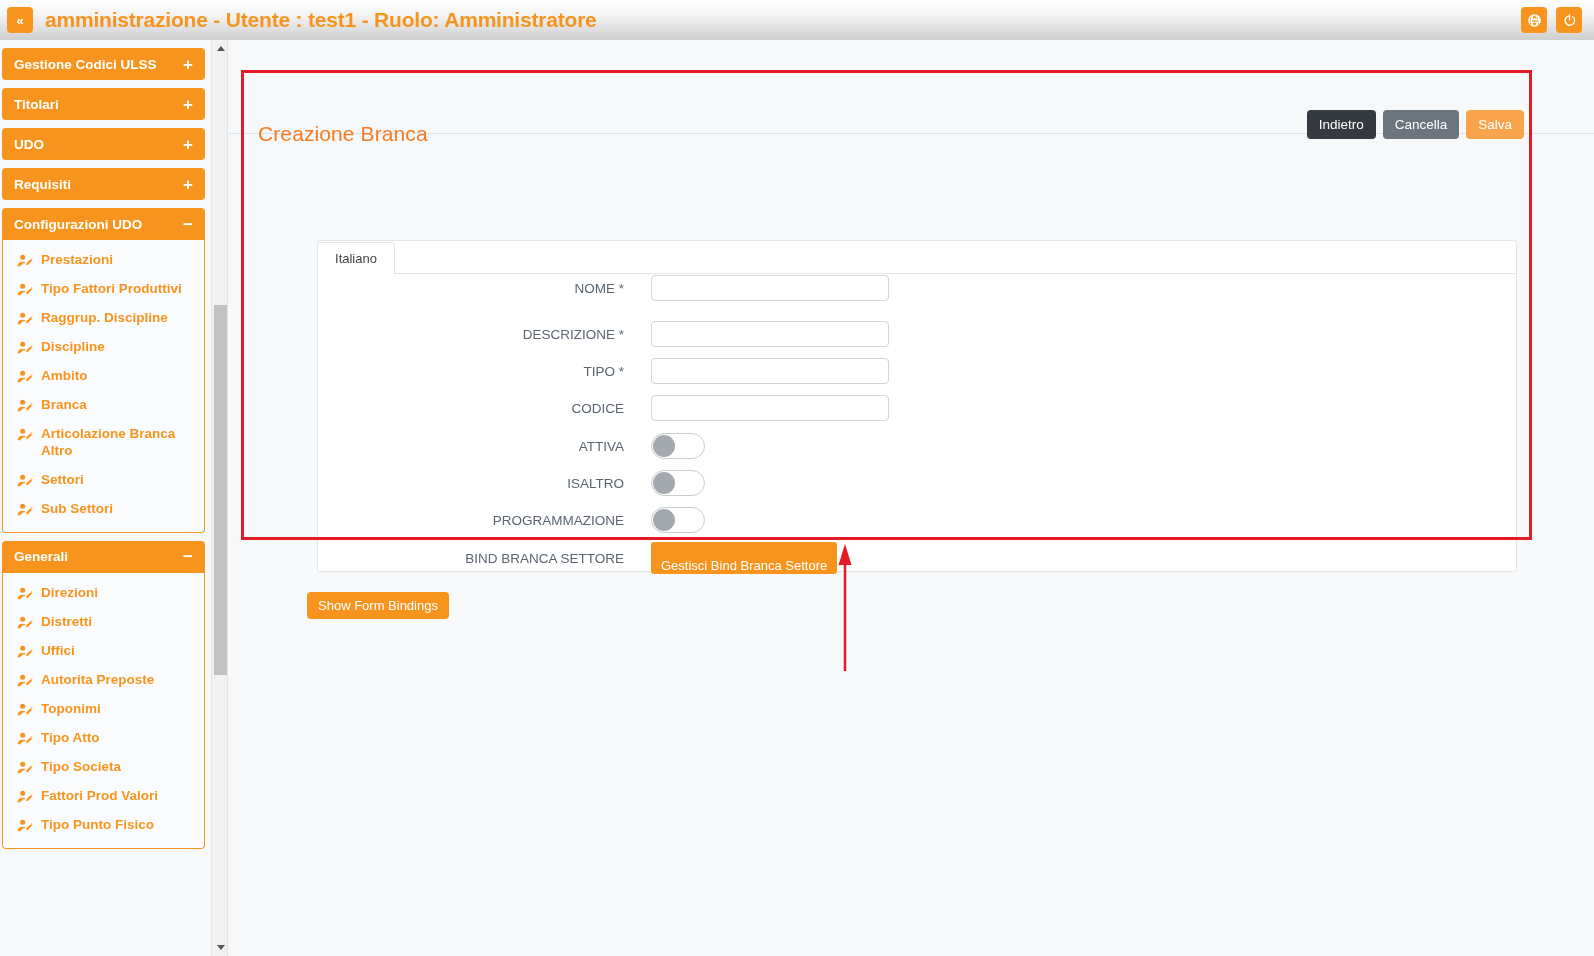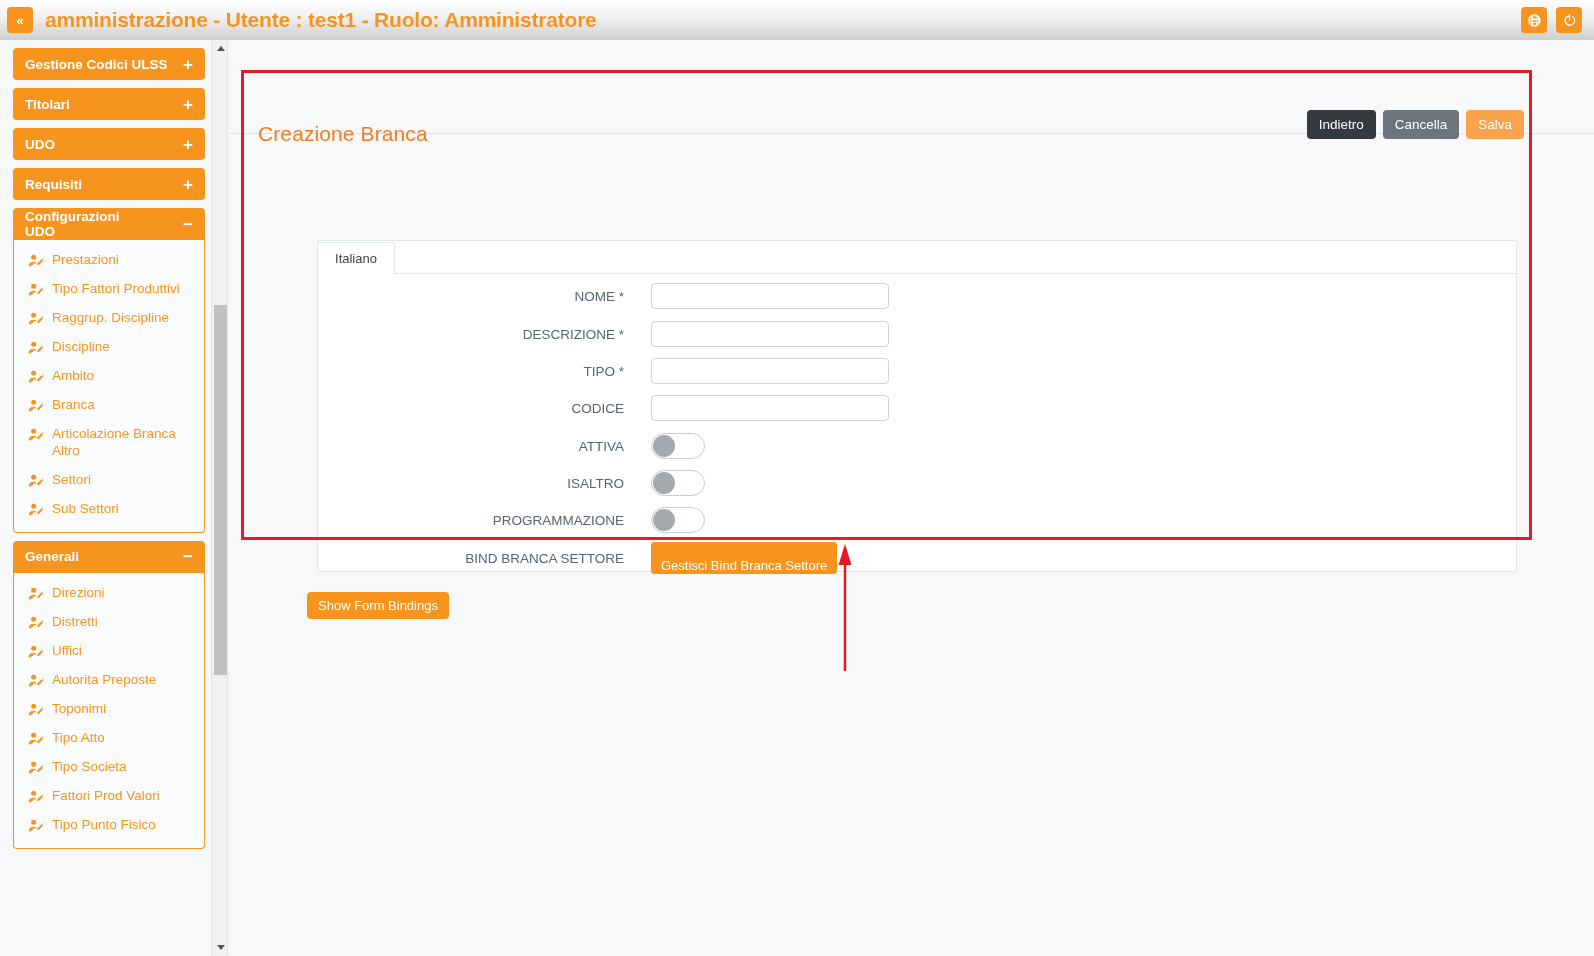--- a/index.html
+++ b/index.html
@@ -34,37 +34,38 @@
   .topbar-icon-btn {
     width: 26px; height: 26px; background: #f7941e; border-radius: 4px;
     display: flex; align-items: center; justify-content: center; cursor: pointer;
   }
   .topbar-icon-btn svg { width: 15px; height: 15px; fill: #fff; }
 
   
   #sidebar {
     position: absolute; left: 0; top: 40px; width: 210px; height: 916px;
     background: #f7f8fa; overflow: hidden;
-    padding: 8px 5px 0 13px;
+    padding: 8px 5px 0 2px;
   }
   .menu-group { margin-bottom: 8px; }
   .menu-head {
     background: #f7941e; color: #fff;
     border-radius: 4px;
     height: 32px; display: flex; align-items: center;
     padding: 0 12px; cursor: pointer;
     font-size: 13.5px; font-weight: bold;
   }
   .menu-head.open { border-radius: 4px 4px 0 0; gap: 38px; }
   .menu-head .sign { margin-left: auto; font-size: 17px; font-weight: bold; line-height: 1; }
   .menu-body {
     border: 1px solid #f7941e; border-top: none;
     border-radius: 0 0 4px 4px;
     background: #fafbfc;
     padding: 6px 0 8px 0;
+    font-weight: bold;
   }
   .menu-item {
     display: flex; align-items: flex-start; gap: 8px;
     padding: 6px 10px 6px 14px;
     color: #f7941e; font-size: 13.5px; cursor: pointer;
     line-height: 1.25;
   }
   .menu-item svg { width: 16px; height: 16px; fill: #f7941e; flex: 0 0 16px; margin-top: 1px; }
   .menu-item span { word-break: break-word; }
 
@@ -447,21 +448,21 @@
       <button class="pbtn dark">Indietro</button>
       <button class="pbtn gray">Cancella</button>
       <button class="pbtn orange">Salva</button>
     </div>
 
     <div id="tab-strip"></div>
     <div id="lang-tab">Italiano</div>
 
     <div id="form-card">
       <div id="form-rows">
-          <div class="form-row" style="top: 42px;">
+          <div class="form-row" style="top: 34px;">
             <div class="form-label">NOME *</div>
             <input class="form-input" type="text" style="">
           </div>
           <div class="form-row" style="top: 80px;">
             <div class="form-label">DESCRIZIONE *</div>
             <input class="form-input" type="text" style="">
           </div>
           <div class="form-row" style="top: 117px;">
             <div class="form-label">TIPO *</div>
             <input class="form-input" type="text" style="">

